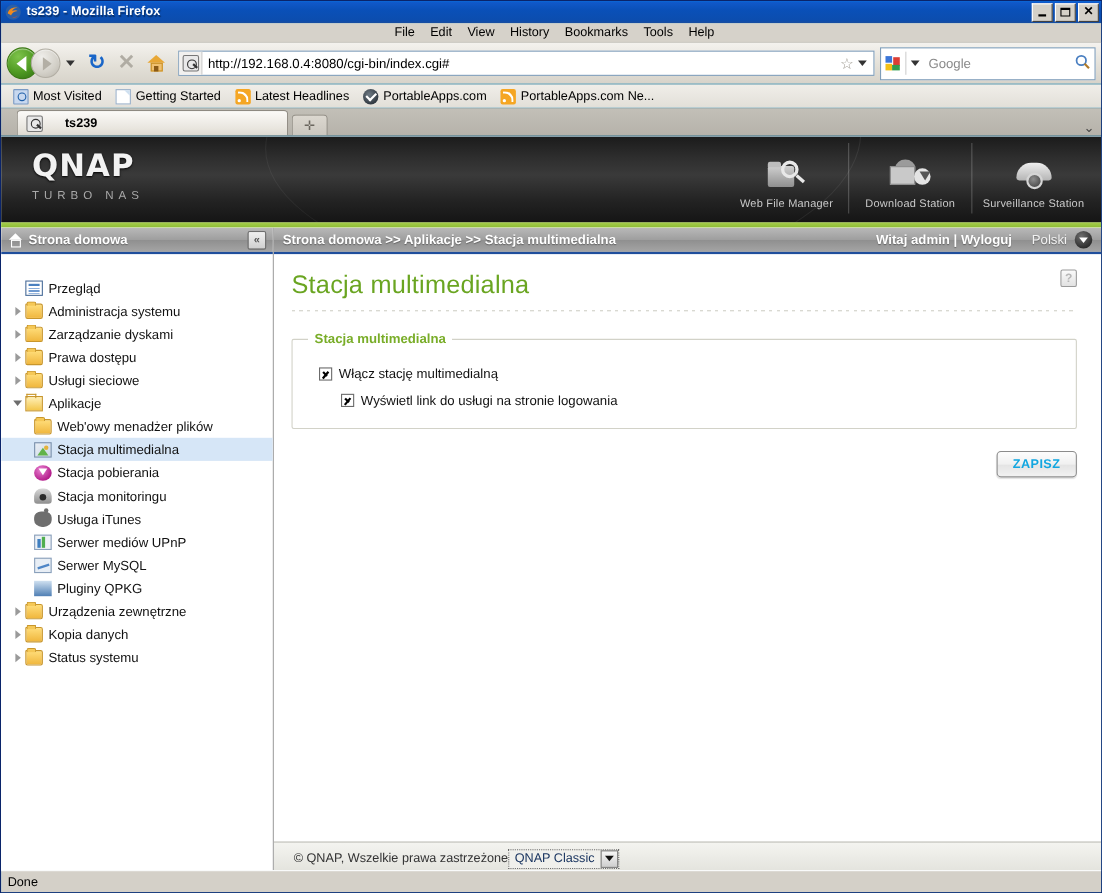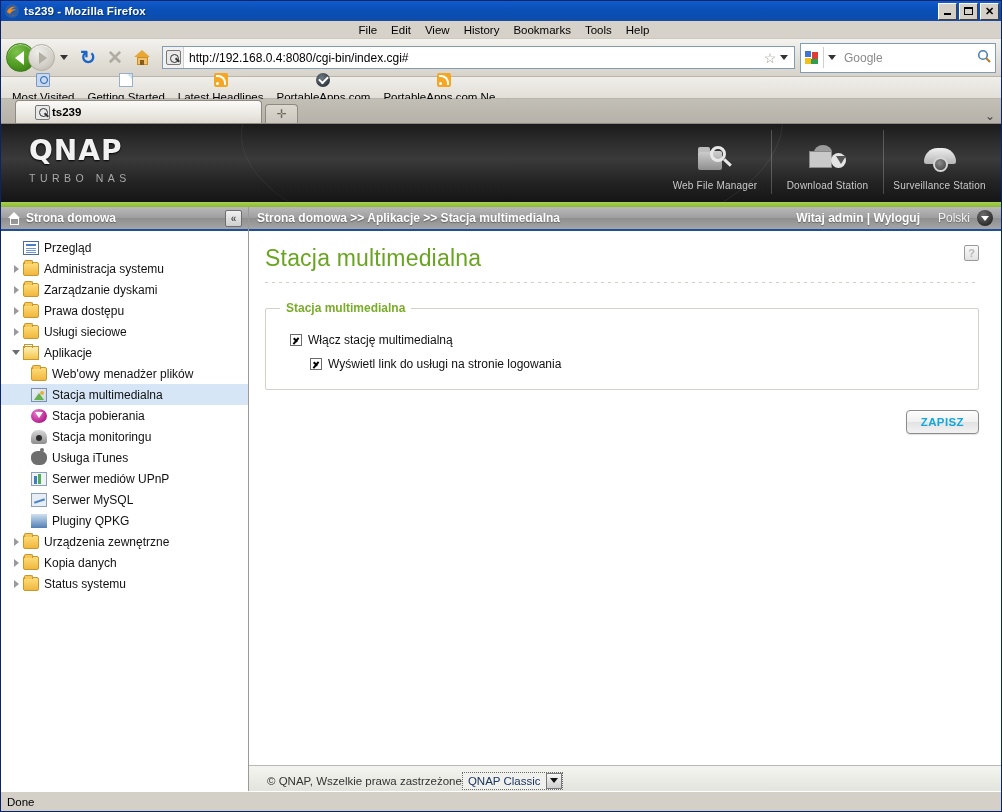--- a/index.html
+++ b/index.html
@@ -81,37 +81,37 @@
   .gico b { position:absolute; display:block; }
   .gico .b1{left:0;top:0;width:6px;height:6px;background:#3b76d8;}
   .gico .b2{left:7px;top:1px;width:6px;height:8px;background:#db3e35;}
   .gico .b3{left:0;top:7px;width:6px;height:6px;background:#f3c016;}
   .gico .b4{left:6px;top:8px;width:7px;height:5px;background:#2f9e4f;}
 
   
   .bookmarks { height:22px; flex:0 0 22px; display:flex; align-items:center; gap:3px;
                background:linear-gradient(180deg,#f0eee9 0%,#e2dfd8 100%);
                border-bottom:1px solid #b9b5ac; padding:0 6px; font-size:11.5px;}
-  .bm { display:flex; align-items:center; gap:4px; padding:1px 5px; white-space:nowrap;flex-direction:column;}
+  .bm { display:flex; align-items:center; gap:4px; padding:1px 5px; white-space:nowrap;}
   .bm-ico { width:14px; height:14px; position:relative; flex:0 0 14px;}
   .ico-mv{background:#c8d8ef;border:1px solid #7a9ac4;border-radius:1px;}
   .ico-mv::after{content:"";position:absolute;left:3px;top:2px;width:6px;height:6px;border:1.6px solid #1f5fa8;border-radius:50%;}
   .ico-page{background:#fff;border:1px solid #9ab0c8;}
   .ico-page::after{content:"";position:absolute;right:0;top:0;width:0;height:0;border-left:5px solid transparent;border-top:5px solid #cfe0f0;}
   .ico-rss{background:#f5a623;border-radius:2px;}
   .ico-rss::after{content:"";position:absolute;left:2px;bottom:2px;width:3px;height:3px;background:#fff;border-radius:50%;}
   .ico-rss::before{content:"";position:absolute;left:2px;top:2px;width:8px;height:8px;border:2px solid #fff;border-left:0;border-bottom:0;border-radius:0 8px 0 0;}
   .ico-pa{background:radial-gradient(circle at 40% 35%,#6e7a84 0%,#323a42 70%);border-radius:50%;}
   .ico-pa::after{content:"";position:absolute;left:3px;top:3.5px;width:7px;height:4px;border-left:2px solid #fff;border-bottom:2px solid #fff;transform:rotate(-45deg);}
 
   
   .tabstrip { height:25px; flex:0 0 25px; display:flex; align-items:flex-end;
               background:linear-gradient(180deg,#c2bfb7 0%,#b6b2aa 100%);
               border-bottom:1px solid #8e8a82; padding-left:14px;}
-  .tab { height:23px; width:247px; display:flex; align-items:center; gap:2px; padding:0 19px;
+  .tab { height:23px; width:247px; display:flex; align-items:center; gap:20px; padding:0 8px;
          background:linear-gradient(180deg,#fbfaf8 0%,#e9e6df 70%,#dedad2 100%);
          border:1px solid #8e8a82; border-bottom:none;
          border-radius:4px 4px 0 0; font-size:11.5px; font-weight:bold; color:#000;}
   .tab-plus { height:19px; width:33px; margin-left:3px; margin-bottom:0;
               background:linear-gradient(180deg,#dcd8d0 0%,#cbc7bf 100%);
               border:1px solid #8e8a82; border-bottom:none; border-radius:4px 4px 0 0;
               display:flex; align-items:center; justify-content:center; color:#6a665e; font-size:12px;}
   .tab-spacer { flex:1; }
   .tab-right { width:22px; display:flex; align-items:center; justify-content:center; color:#444; font-size:12px;}
   .qnap-favicon { width:15px; height:15px; background:#e9e9e9; border:1px solid #777;
@@ -169,21 +169,21 @@
                background:linear-gradient(180deg,#b9b9b9 0%,#9e9e9e 50%,#8f8f8f 51%,#a5a5a5 100%);
                color:#fff; font-weight:bold; font-size:12px; padding-left:7px;
                border-bottom:2px solid #1f4e9c; }
   .side-head .hico { width:13px; height:13px; margin-right:5px; position:relative; flex:0 0 13px;}
   .side-head .hico .rf{position:absolute;top:0;left:0;width:0;height:0;border-left:6.5px solid transparent;border-right:6.5px solid transparent;border-bottom:6px solid #fff;}
   .side-head .hico .bd{position:absolute;bottom:0;left:2px;width:9px;height:7px;border:1.6px solid #fff;}
   .side-head .ttl { flex:1; text-shadow:0 1px 1px rgba(0,0,0,.35);}
   .collapse-btn { width:17px; height:17px; margin-right:6px; border:1px solid #6e6e6e;
                   background:linear-gradient(180deg,#f0f0f0,#cfcfcf); border-radius:2px;
                   color:#555; font-size:10px; display:flex; align-items:center; justify-content:center;}
-  .tree { flex:1; overflow:auto; padding-top:6px; font-size:12px; color:#111; }
+  .tree { flex:1; overflow:auto; padding-top:20px; font-size:12px; color:#111; }
   .tnode { height:21px; display:flex; align-items:center; padding-left:8px; white-space:nowrap;}
   .tnode.sel { background:#d6e6f7; }
   .tw { width:14px; flex:0 0 14px; display:flex; align-items:center; justify-content:center; }
   .tw .cl { width:0;height:0;border-top:4px solid transparent;border-bottom:4px solid transparent;border-left:5px solid #9a9a9a;}
   .tw .op { width:0;height:0;border-left:4px solid transparent;border-right:4px solid transparent;border-top:5px solid #6d6d6d;}
   .tnode .lbl { margin-left:5px; }
   .tnode.lvl2 { padding-left:30px; }
   .ti { width:16px; height:14px; flex:0 0 16px; position:relative;}
   .folder { background:linear-gradient(180deg,#ffdd7a,#f0b73e); border:1px solid #c8962c; border-radius:1px 2px 2px 2px;}
   .folder::before{content:"";position:absolute;left:0;top:-3px;width:7px;height:3px;background:#f5c857;border:1px solid #c8962c;border-bottom:none;border-radius:2px 2px 0 0;}

